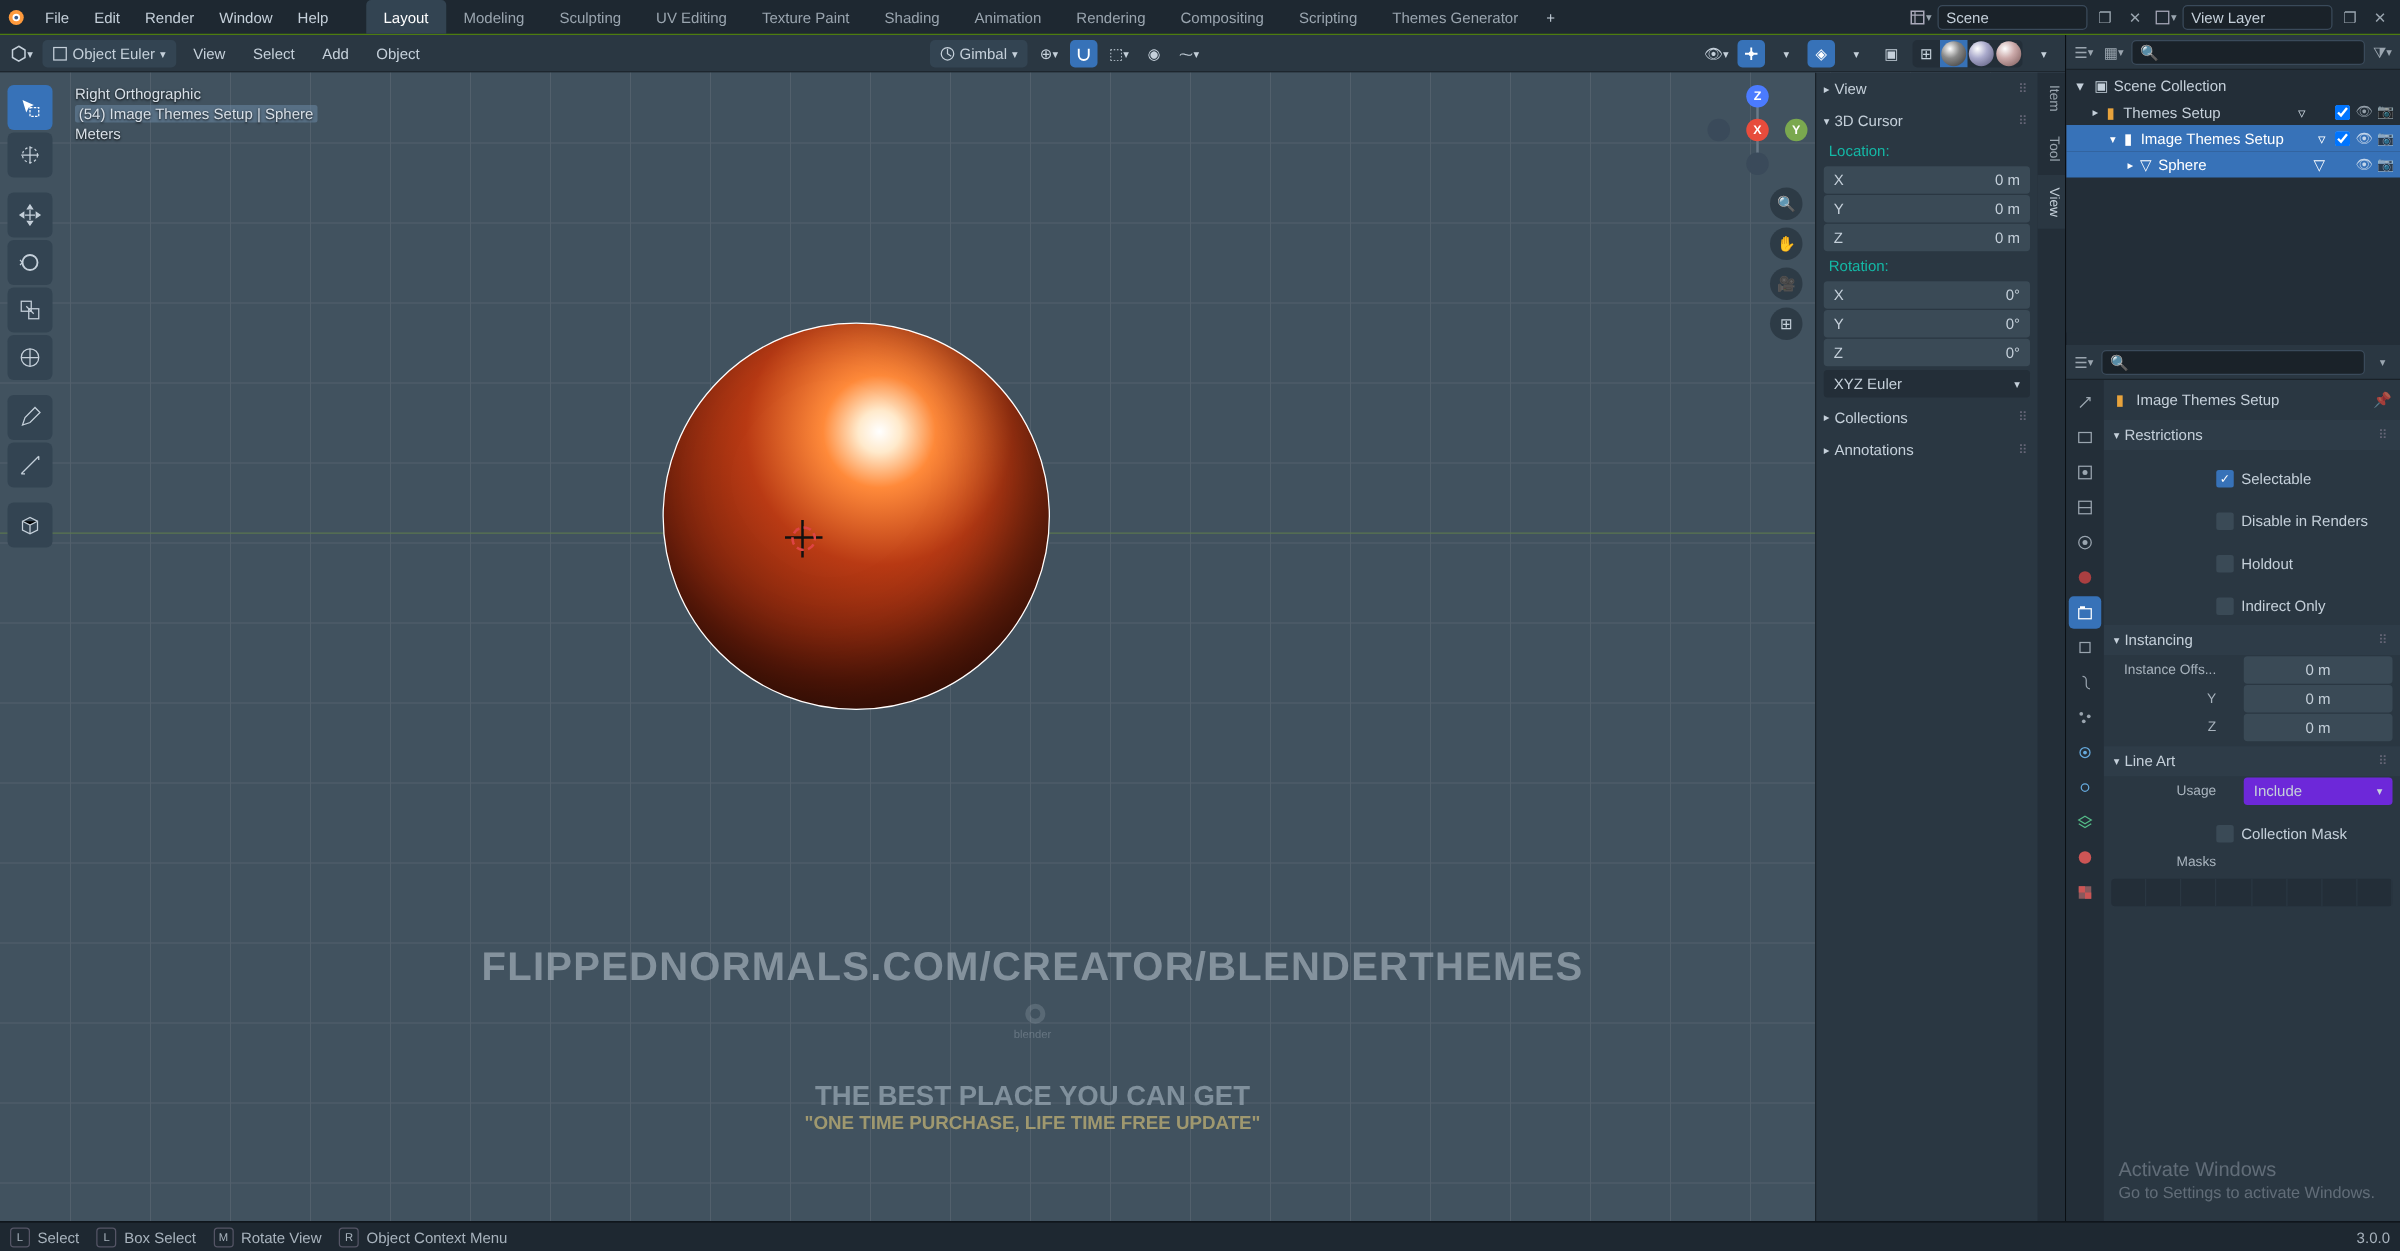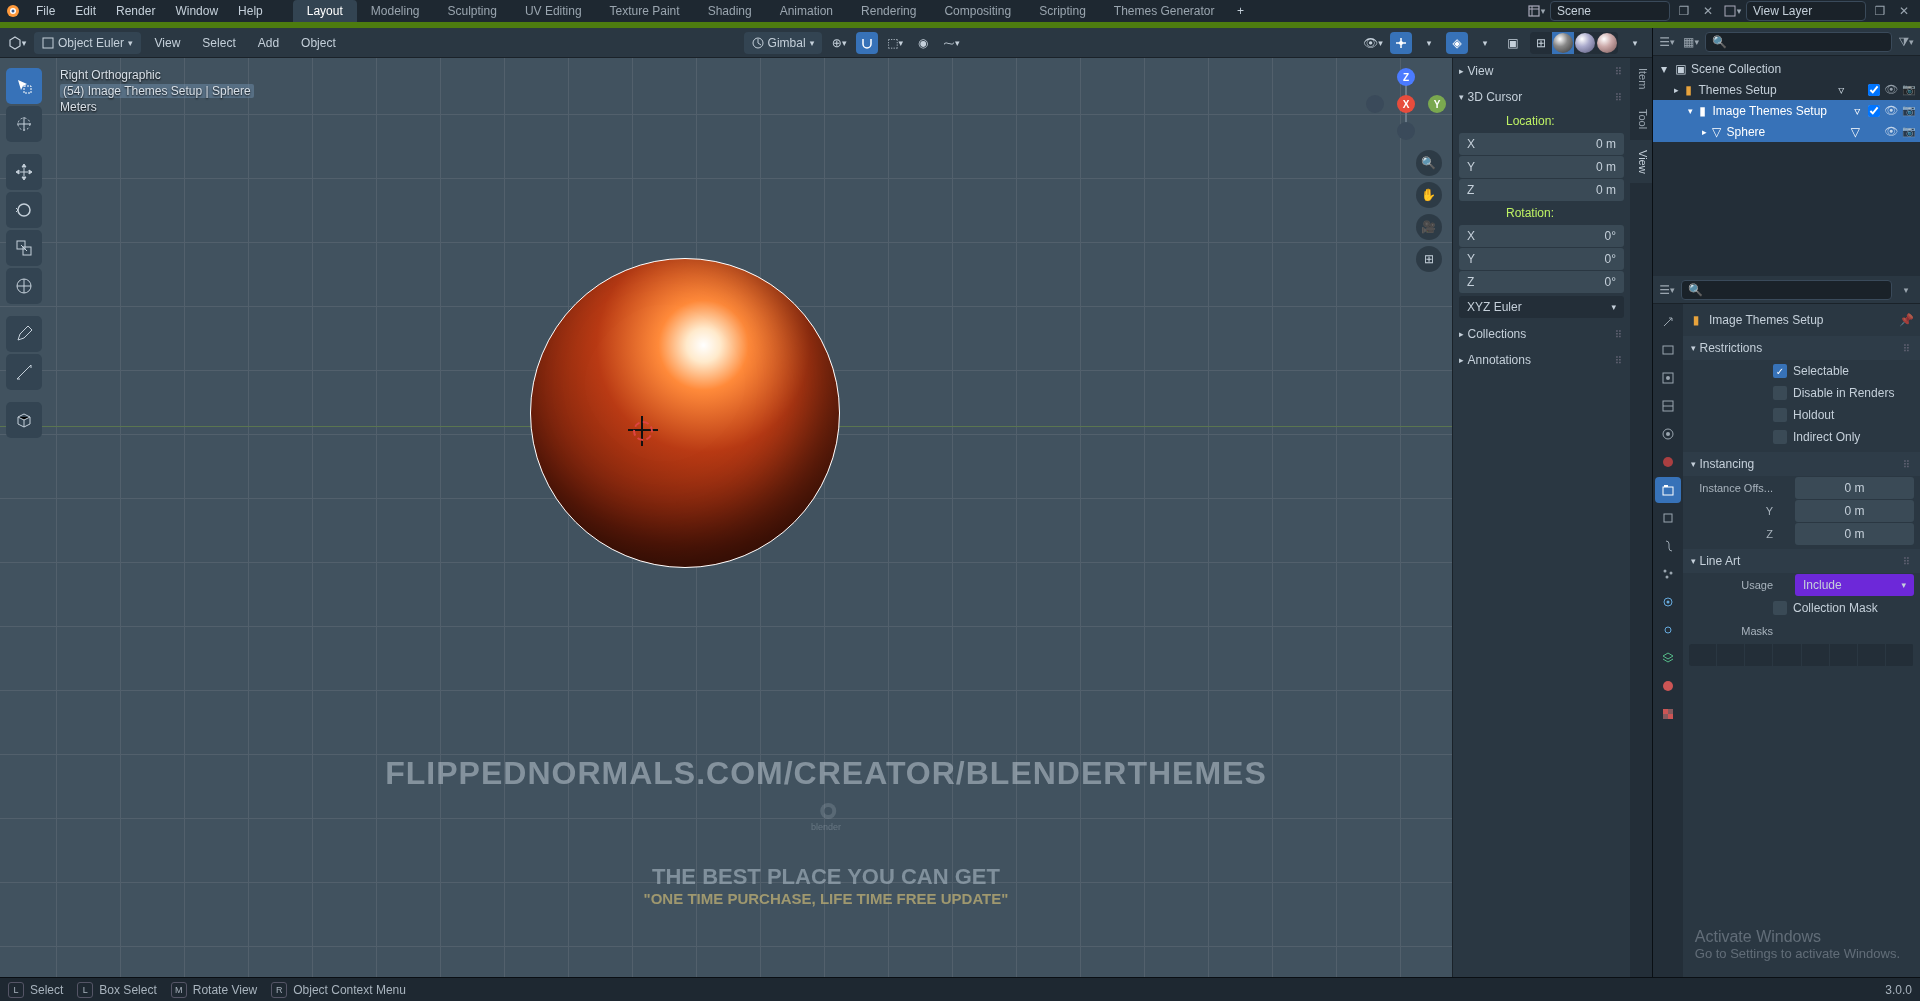--- a/index.html
+++ b/index.html
@@ -1,19 +1,19 @@
 <!DOCTYPE html>
 <html><head>
 <meta charset="utf-8">
 <style>
 * { margin: 0; padding: 0; box-sizing: border-box; font-family: -apple-system, BlinkMacSystemFont, "Segoe UI", Arial, sans-serif; font-size: 12px; user-select: none; }
 body { background: #2b3945; color: #c5d0da; width: 1920px; height: 1001px; overflow: hidden; position: relative; }
 
 
-.topbar { height: 28px; background: #1e2831; display: flex; align-items: center; border-bottom: 6px solid #4d7c0f; }
+.topbar { height: 28px; background: #1e2831; display: flex; align-items: center; border-bottom: 1px solid #4d7c0f; }
 .logo { width: 26px; height: 26px; display: flex; align-items: center; justify-content: center; font-size: 14px; color: #fff; }
 .menu-item { padding: 0 10px; height: 100%; display: flex; align-items: center; color: #c5d0da; cursor: pointer; }
 .workspace-tabs { display: flex; margin-left: 20px; height: 100%; }
 .workspace-tab { padding: 0 14px; height: 100%; display: flex; align-items: center; cursor: pointer; color: #9aa5af; }
 .workspace-tab.active { background: #334452; color: #fff; border-radius: 4px 4px 0 0; }
 .workspace-add { width: 24px; display: flex; align-items: center; justify-content: center; cursor: pointer; }
 .top-right { margin-left: auto; display: flex; align-items: center; height: 100%; gap: 4px; padding-right: 6px; }
 .scene-field { background: #1a2229; border: 1px solid #3a4a5a; border-radius: 4px; height: 20px; padding: 0 6px; display: flex; align-items: center; min-width: 120px; color: #c5d0da; }
 .ico-btn { width: 20px; height: 20px; display: flex; align-items: center; justify-content: center; cursor: pointer; border-radius: 3px; color:#9aa5af; }
 
@@ -72,21 +72,21 @@
 
 
 .npanel { position: absolute; right: 0; top: 0; bottom: 0; width: 200px; background: #2a3742; border-left: 1px solid #1a2229; display: flex; }
 .npanel-tabs { width: 22px; background: #232e38; display: flex; flex-direction: column; }
 .np-tab { writing-mode: vertical-rl; padding: 10px 3px; text-align: center; cursor: pointer; font-size: 11px; color:#9aa5af; }
 .np-tab.active { background: #2a3742; color:#c5d0da; }
 .npanel-body { flex: 1; overflow-y: auto; }
 .np-section-h { height: 26px; display: flex; align-items: center; padding: 0 6px; cursor: pointer; gap: 4px; }
 .np-section-h .grip { margin-left: auto; color: #667; font-size: 10px; letter-spacing: 2px; }
 .np-row { display: flex; align-items: center; height: 22px; margin: 1px 6px; }
-.np-label { padding: 0 8px; color: #bef264; margin-left: 43px; }
+.np-label { padding: 0 8px; color: #14b8a6; }
 .np-field { flex: 1; background: #3a4a56; border-radius: 3px; display: flex; align-items: center; justify-content: space-between; padding: 0 8px; height: 100%; }
 .np-drop { margin: 3px 6px; height: 22px; background: #232e38; border-radius: 3px; display: flex; align-items: center; padding: 0 8px; justify-content: space-between; }
 
 
 .outliner { width: 268px; background: #232e38; border-left: 1px solid #0a0f14; display: flex; flex-direction: column; }
 .outliner-hdr { height: 28px; background: #2a3742; display: flex; align-items: center; gap: 4px; padding: 0 4px; border-bottom: 1px solid #1a2229; }
 .search-box { flex: 1; height: 20px; background: #1a2229; border: 1px solid #3a4a5a; border-radius: 4px; display: flex; align-items: center; padding: 0 6px; gap:4px; }
 .outliner-tree { flex: 0 0 210px; overflow-y: auto; background: #232e38; padding-top: 2px; }
 .tree-row { height: 21px; display: flex; align-items: center; padding: 0 4px; cursor: pointer; gap: 3px; }
 .tree-row.selected { background: #3772b8; color: #fff; }
@@ -101,21 +101,21 @@
 .prop-body { flex: 1; display: flex; overflow: hidden; }
 .prop-tabs { width: 30px; background: #232e38; display: flex; flex-direction: column; padding-top: 4px; }
 .prop-tab { width: 26px; height: 26px; margin: 1px auto; display: flex; align-items: center; justify-content: center; border-radius: 4px; cursor: pointer; color:#9aa5af; }
 .prop-tab.active { background: #3772b8; color:#fff; }
 .prop-content { flex: 1; overflow-y: auto; padding: 4px 0; }
 .prop-header-row { display: flex; align-items: center; height: 24px; padding: 0 6px; gap: 6px; }
 .pin { margin-left: auto; opacity: .6; }
 .section { margin-top: 4px; }
 .section-h { height: 24px; display: flex; align-items: center; padding: 0 8px; cursor: pointer; gap:4px; background:#2e3c48; }
 .section-h .grip { margin-left: auto; color: #667; font-size: 10px; letter-spacing: 2px; }
-.check-row { display: flex; align-items: center; height: 22px; padding: 0 8px 0 90px; gap: 6px; }
+.check-row { display: flex; align-items: center; height: 22px; padding: 0 8px 0 90px; gap: 6px; margin-top: 12px; }
 .check-row .box { width: 14px; height: 14px; background: #3a4a56; border-radius: 2px; display: flex; align-items: center; justify-content: center; }
 .check-row .box.on { background: #3772b8; }
 .check-row .box.on::after { content: "✓"; color: #fff; font-size: 10px; }
 .prop-field-row { display: flex; align-items: center; height: 22px; padding: 0 6px; gap: 16px; margin: 1px 0; }
 .prop-field-row .lbl { width: 90px; text-align: right; padding-right: 6px; color: #a8b3bd; font-size:11px; }
 .prop-field-row .fld { flex: 1; background: #3a4a56; border-radius: 3px; display: flex; align-items: center; justify-content: center; height: 100%; }
 .prop-drop { flex:1; background: #6d28d9; border-radius: 3px; display:flex; align-items:center; justify-content:space-between; padding:0 8px; height:100%; }
 .masks-strip { margin: 2px 6px; height: 22px; background: #232e38; border-radius:3px; display:flex; }
 .masks-strip div { flex:1; border-right:1px solid #2a3742; }
 

